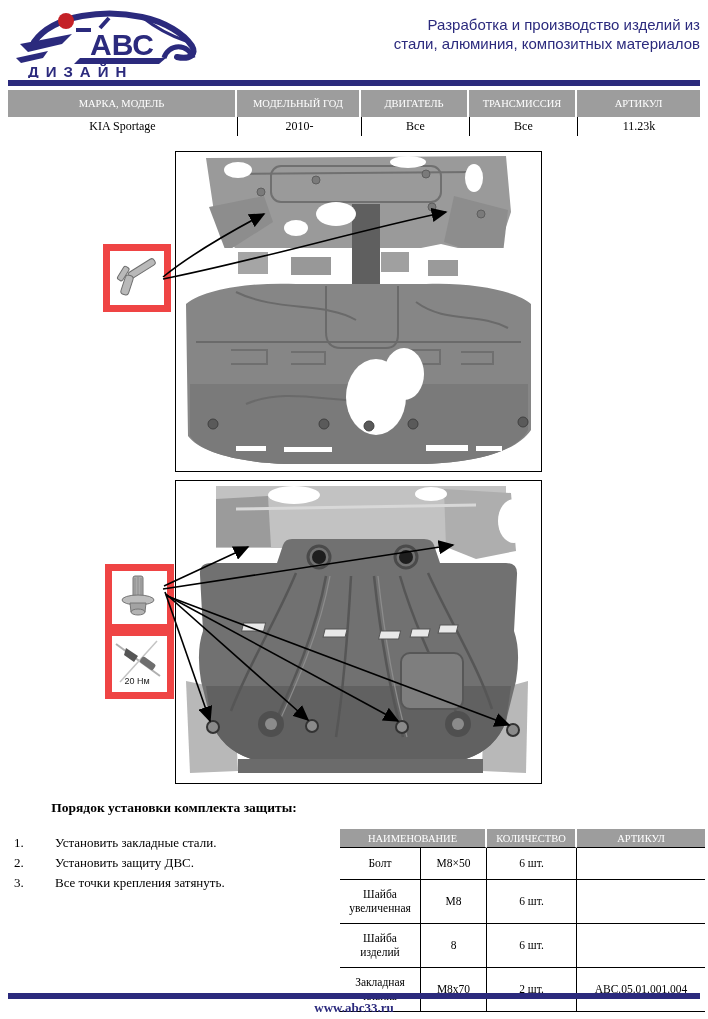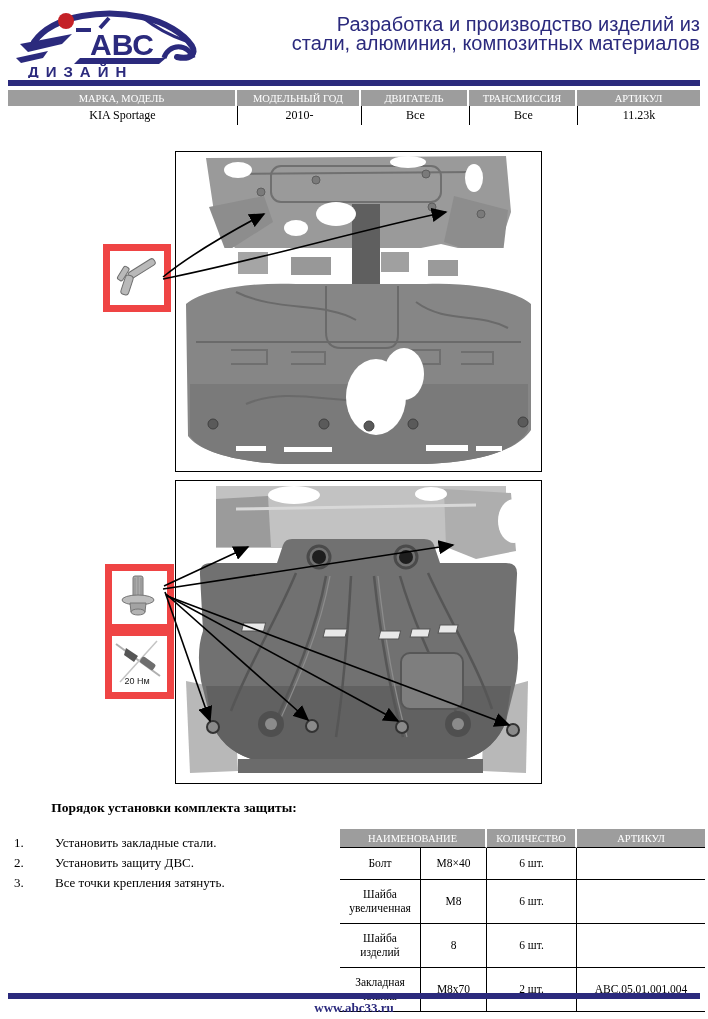--- a/index.html
+++ b/index.html
@@ -2,29 +2,29 @@
 <html><head>
 <meta charset="utf-8">
 <style>
   html,body{margin:0;padding:0;background:#fff;}
   .page{position:relative;width:708px;height:1019px;background:#fff;overflow:hidden;
         font-family:"Liberation Serif",serif;color:#000;}
   
   .hdr-right{position:absolute;top:8px;right:8px;width:430px;text-align:right;
              font-family:"Liberation Sans",sans-serif;color:#2b2a7d;}
   .company{font-size:21px;font-weight:bold;line-height:26px;}
-  .tagline{font-size:20px;line-height:19px;margin-top:7px;}
+  .tagline{font-size:15px;line-height:19px;margin-top:7px;}
   .logo{position:absolute;top:6px;left:14px;}
   .navy-bar{position:absolute;left:8px;width:692px;height:6px;background:#2b2a7d;}
   #bar-top{top:80px;}
   #bar-bottom{top:993px;}
   
   .vtable{position:absolute;left:8px;top:90px;width:692px;display:grid;
           grid-template-columns:229px 124px 108px 108px 123px;}
-  .vh{background:#9d9d9d;color:#fff;font-size:10.5px;height:16px;display:flex;
+  .vh{background:#9d9d9d;color:#fff;font-size:10.5px;height:27px;display:flex;
       align-items:center;justify-content:center;border-right:2px solid #fff;}
   .vh:nth-child(5){border-right:none;}
   .vd{font-size:12px;height:19px;display:flex;align-items:center;justify-content:center;
       border-left:1px solid #000;}
   .vd:nth-child(6){border-left:none;}
   
   .figbox{position:absolute;border:1px solid #000;background:#fff;}
   #fig1{left:175px;top:151px;width:365px;height:319px;}
   #fig2{left:175px;top:480px;width:365px;height:302px;}
   .iconbox{position:absolute;border:7px solid #ef4444;background:#fff;}
@@ -261,21 +261,21 @@
       <span>Все точки крепления затянуть.</span>
     </div>
   </div>
 
   <div class="kit-table">
     <div class="kh kh-name">НАИМЕНОВАНИЕ</div>
     <div class="kh kh-qty">КОЛИЧЕСТВО</div>
     <div class="kh">АРТИКУЛ</div>
 
     <div class="kc b-r">Болт</div>
-    <div class="kc b-r">М8×40</div>
+    <div class="kc b-r">М8×50</div>
     <div class="kc b-r">6 шт.</div>
     <div class="kc"></div>
 
     <div class="kc b-r">Шайба увеличенная</div>
     <div class="kc b-r">М8</div>
     <div class="kc b-r">6 шт.</div>
     <div class="kc"></div>
 
     <div class="kc b-r">Шайба изделий</div>
     <div class="kc b-r">8</div>

